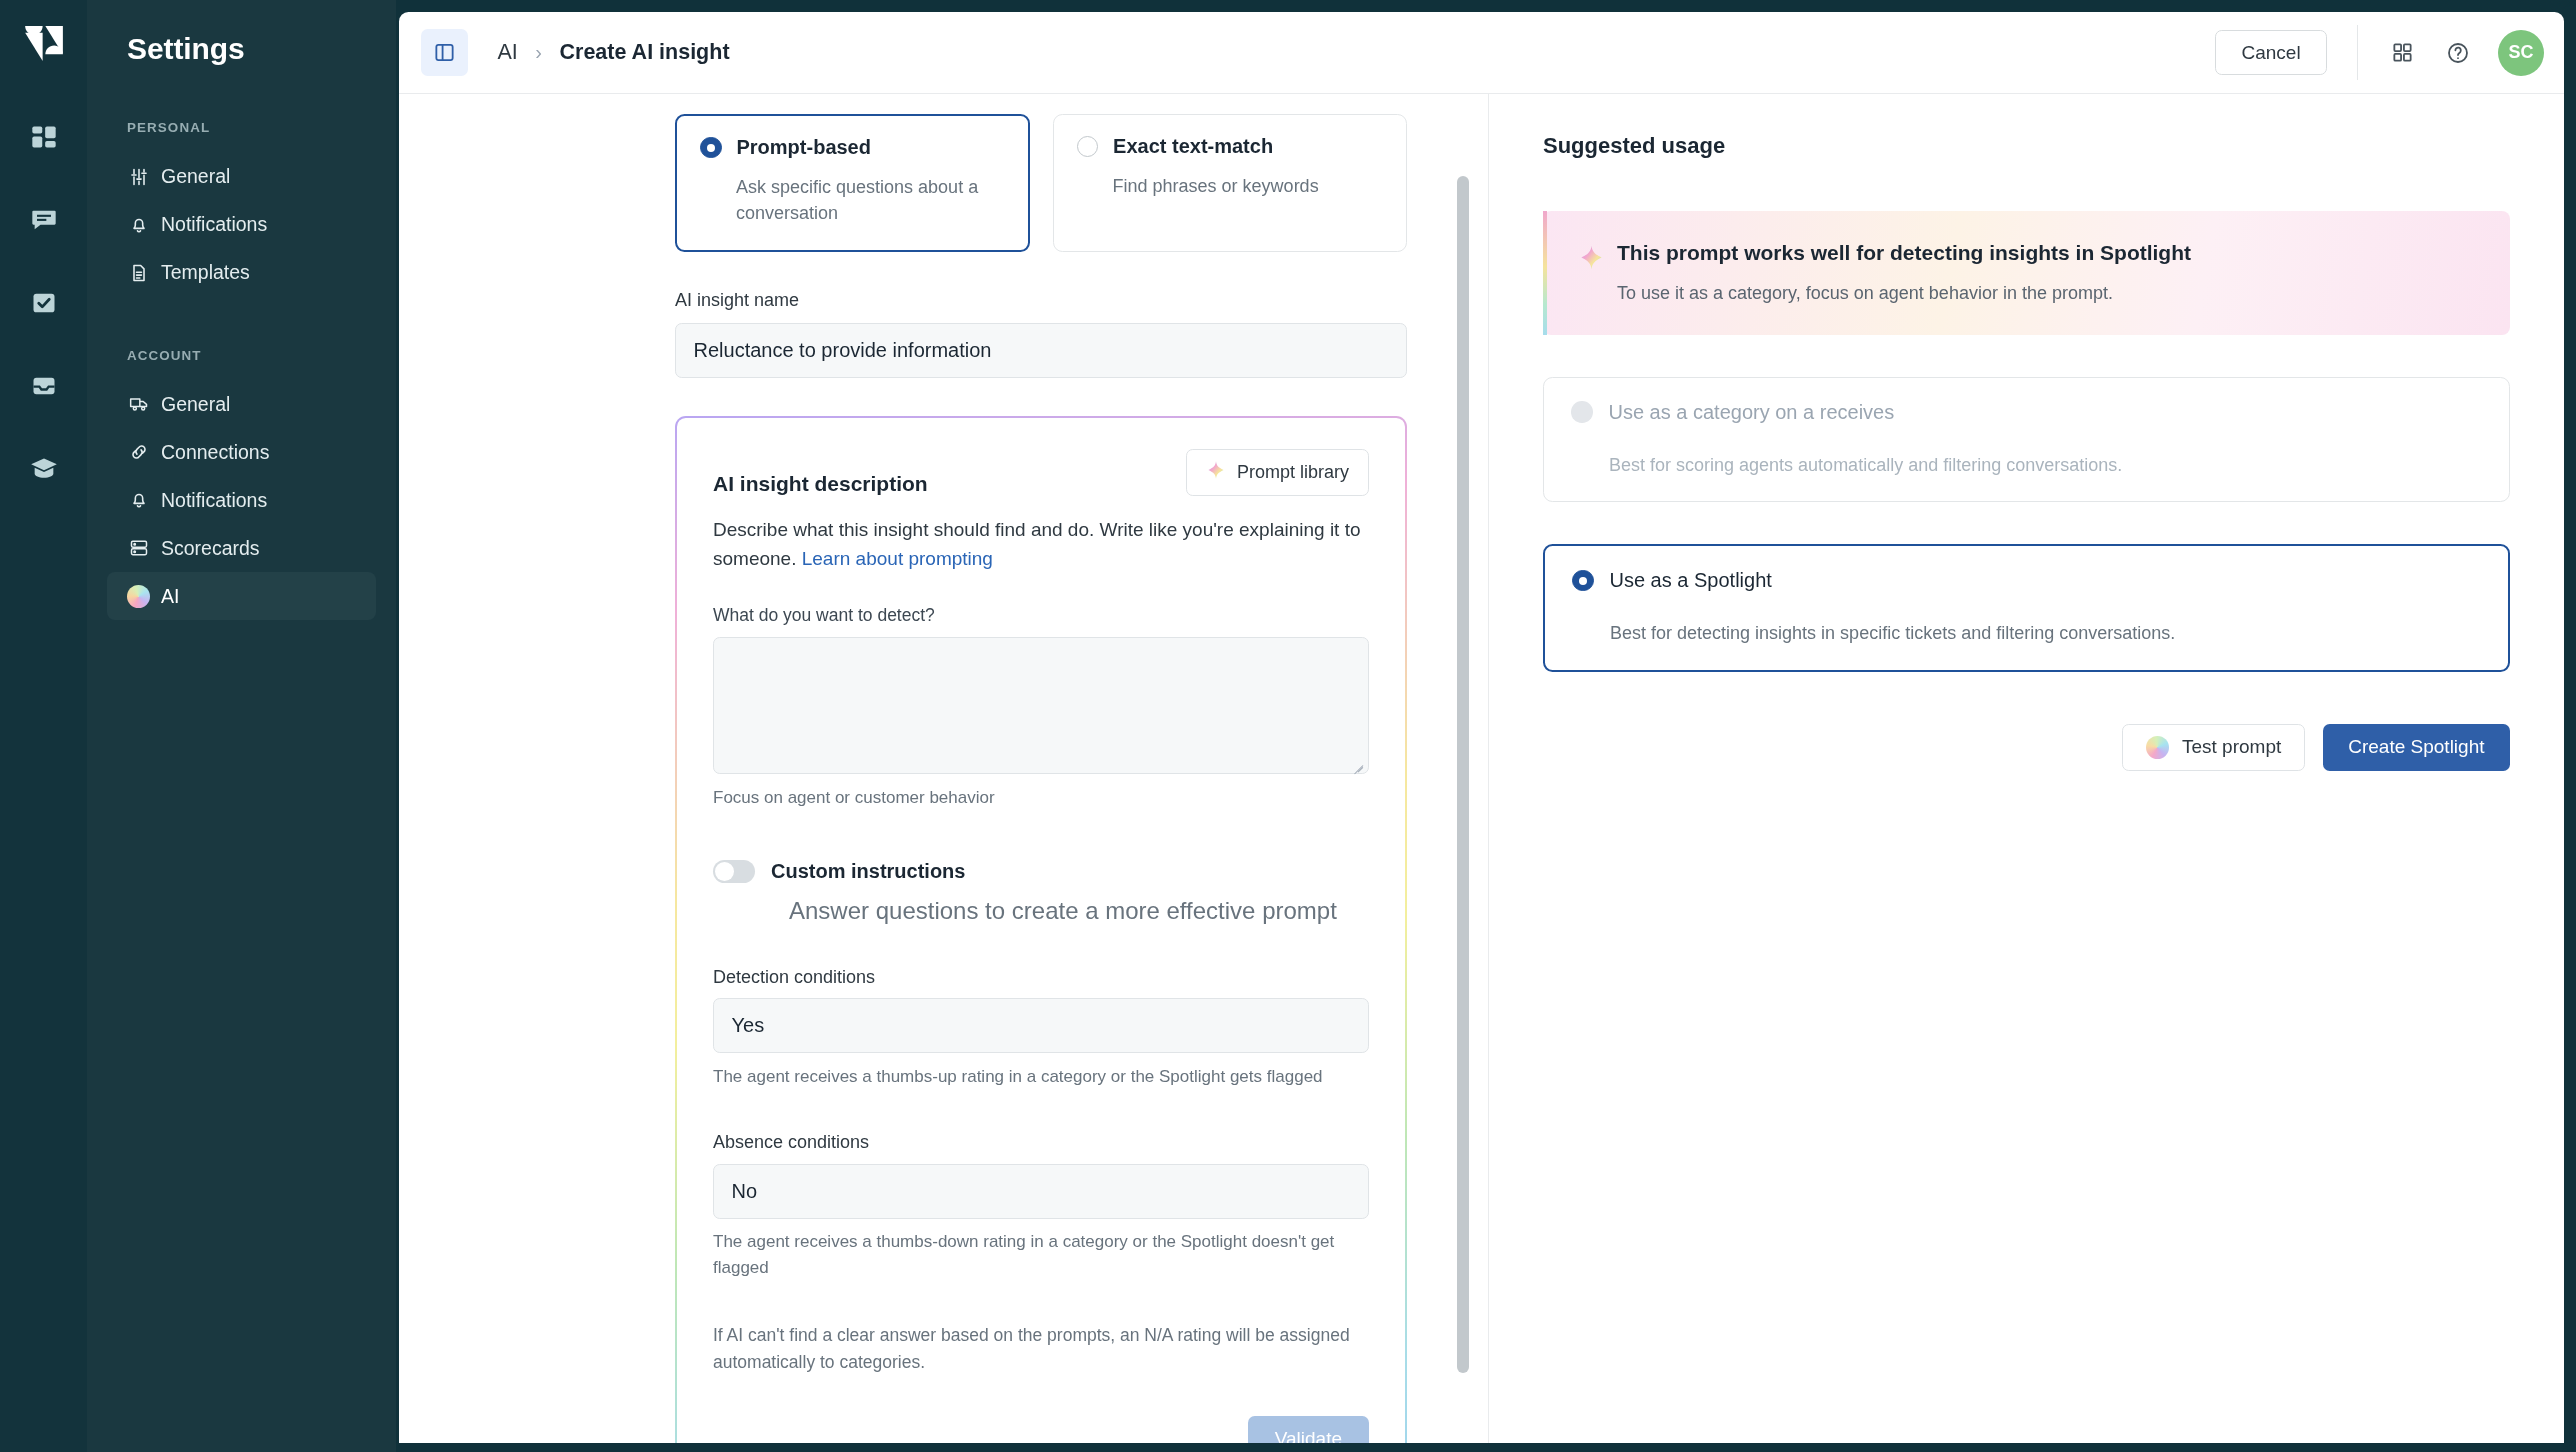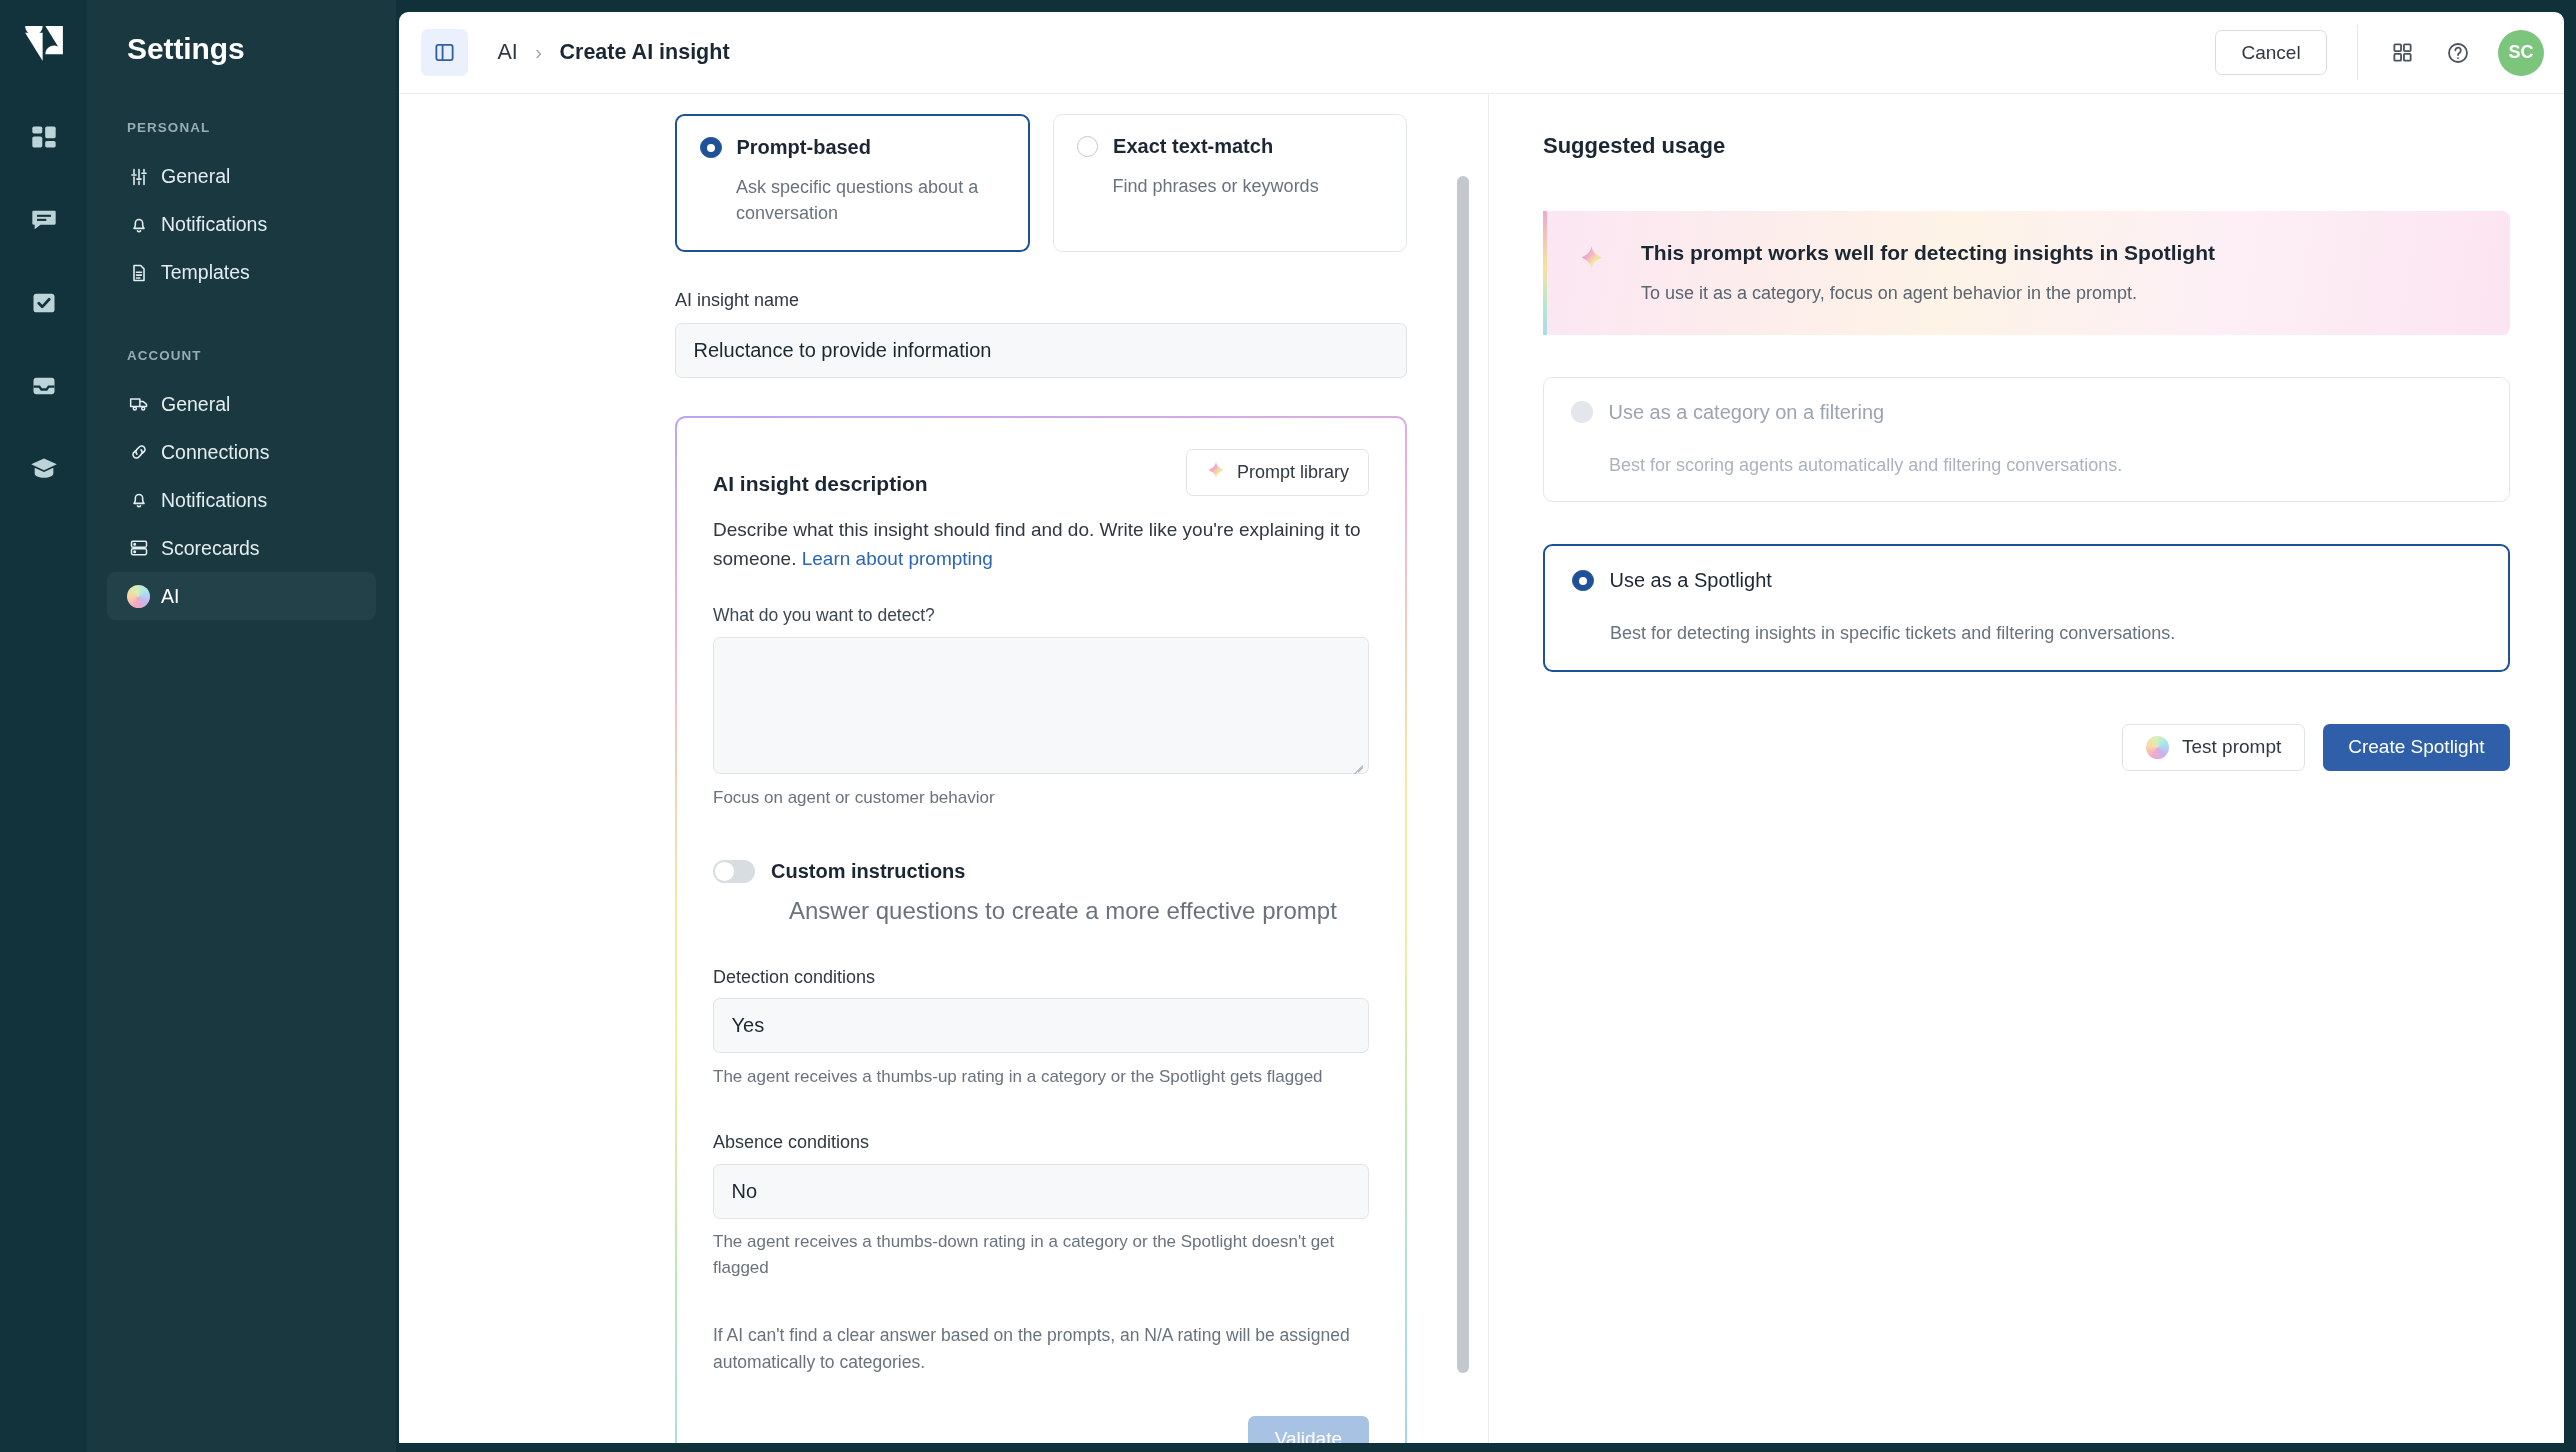--- a/index.html
+++ b/index.html
@@ -216,21 +216,21 @@
   }
 
   
   .right-title { font-size: 22px; color: #1b2733; font-weight: 600; margin-bottom: 52px; }
   .gradient-banner {
     border-radius: 8px;
     background: linear-gradient(100deg, #fbe6f3 0%, #fdf3e6 42%, #fdf0f5 68%, #fbe4f1 100%);
     border-left: 4.7px solid transparent;
     border-image: linear-gradient(180deg, #f0a6cd 0%, #f5e39c 45%, #b6e8cf 75%, #a6dced 100%) 1;
     padding: 30px 32px 31px 31px;
-    display: flex; gap: 36px; align-items: flex-start; margin-top: 32px;
+    display: flex; gap: 12px; align-items: flex-start; margin-top: 32px;
   }
   .gb-title { font-size: 21px; color: #1b2733; font-weight: 600; }
   .gb-sub { font-size: 18px; color: #5a6570; margin-top: 17.5px; }
 
   .usage-card {
     margin-top: 42px; border: 1.3px solid #e3e6e8; border-radius: 9.4px;
     padding: 23px 27px 25.5px 27px; cursor: pointer; background: #fff;
   }
   .usage-card.selected { border: 2px solid #1f5199; }
   .usage-card.dimmed .u-title { color: #9aa5b1; }
@@ -537,21 +537,21 @@
           </span>
           <div>
             <div class="gb-title">This prompt works well for detecting insights in Spotlight</div>
             <div class="gb-sub">To use it as a category, focus on agent behavior in the prompt.</div>
           </div>
         </div>
 
         <div class="usage-card dimmed">
           <div class="u-head">
             <span class="radio disabled"></span>
-            <span class="u-title">Use as a category on a filtering</span>
+            <span class="u-title">Use as a category on a receives</span>
           </div>
           <div class="u-sub">Best for scoring agents automatically and filtering conversations.</div>
         </div>
 
         <div class="usage-card selected">
           <div class="u-head">
             <span class="radio on"></span>
             <span class="u-title">Use as a Spotlight</span>
           </div>
           <div class="u-sub">Best for detecting insights in specific tickets and filtering conversations.</div>

